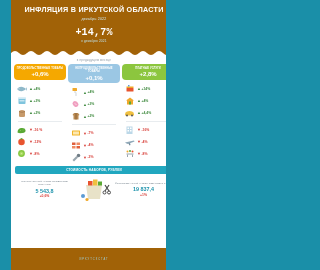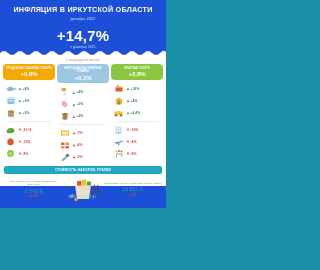--- a/index.html
+++ b/index.html
@@ -1,31 +1,31 @@
 <!DOCTYPE html>
 <html><head>
 <meta charset="utf-8">
 <style>
   * { margin:0; padding:0; box-sizing:border-box; }
   body {
     width:166px; height:270px; overflow:hidden;
     font-family:"Liberation Sans", sans-serif;
     background:#1a8fa8;
   }
-  .page { position:relative; width:166px; height:208px; background:#1d4ed8; }
+  .page { position:relative; width:166px; height:270px; background:#a16207;margin-left:11px; }
 
   
   .header { text-align:center; padding-top:5px; }
   .title {
     color:#ffffff; font-size:7.2px; font-weight:bold;
     letter-spacing:0.25px; line-height:9px;
   }
   .subtitle { color:#cfeaf2; font-size:3.6px; margin-top:2.5px; letter-spacing:0.2px; }
   .bigfig {
-    color:#ffffff; font-size:15px; font-weight:bold; margin-top:6px; letter-spacing:0.2px;
+    color:#ffffff; font-size:10px; font-weight:bold; margin-top:6px; letter-spacing:0.2px;font-family:Liberation Mono, monospace;
   }
   .bigfig-sub { color:#bfe3ed; font-size:3.2px; margin-top:1px; letter-spacing:0.15px; }
 
   
   .body-card {
     position:absolute; left:0; right:0; top:55px; bottom:22px;
     background:#ffffff;
   }
   .wave { position:absolute; top:-6px; left:0; width:166px; height:8px; display:block; }
 

